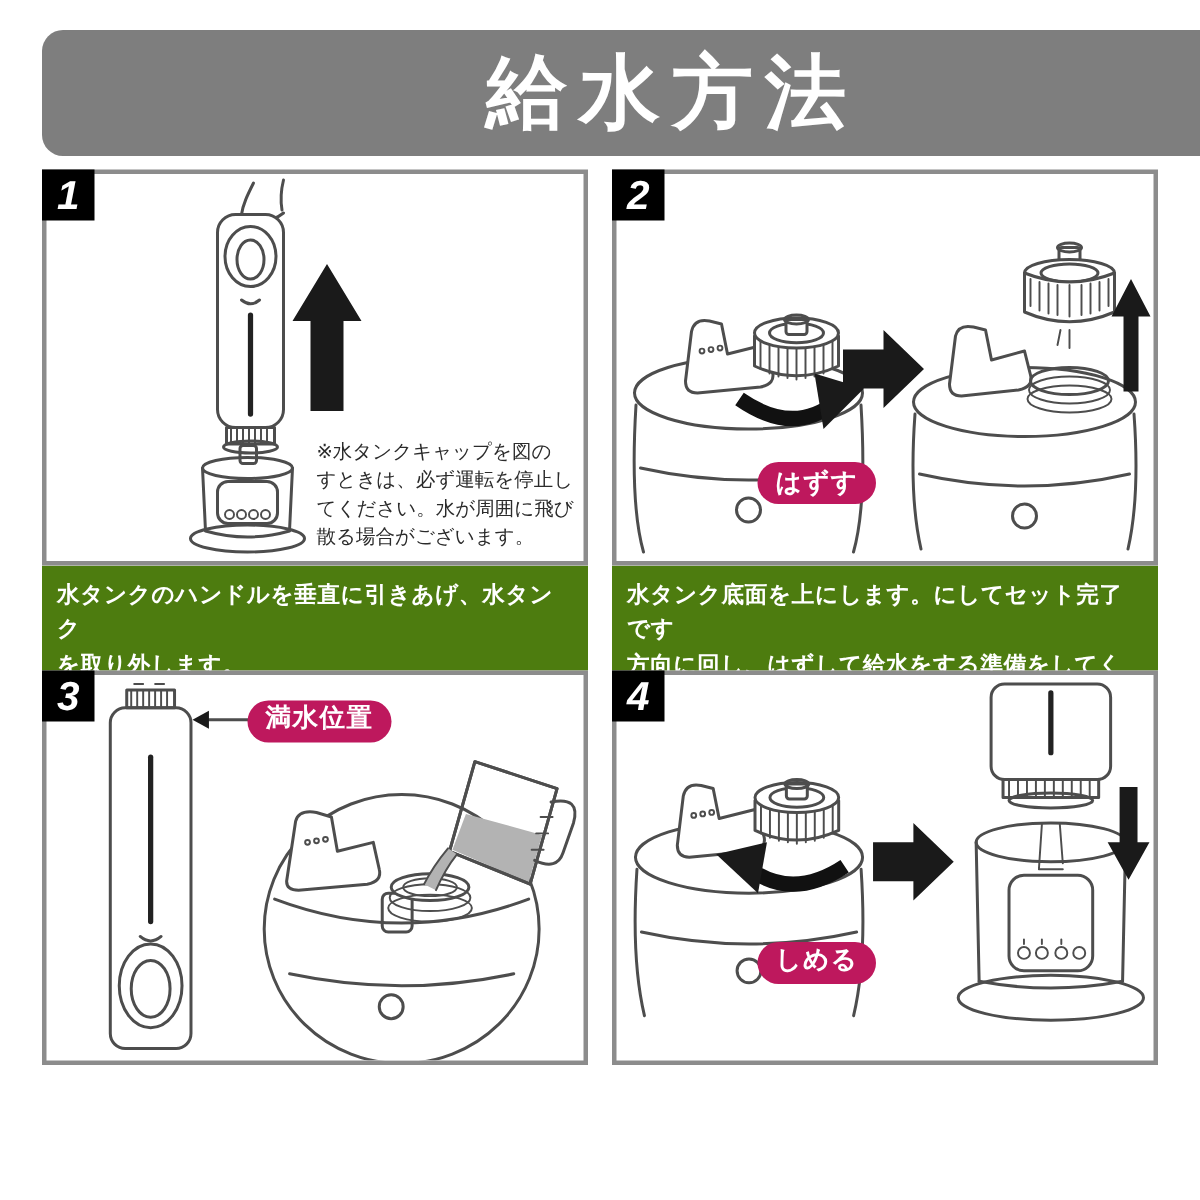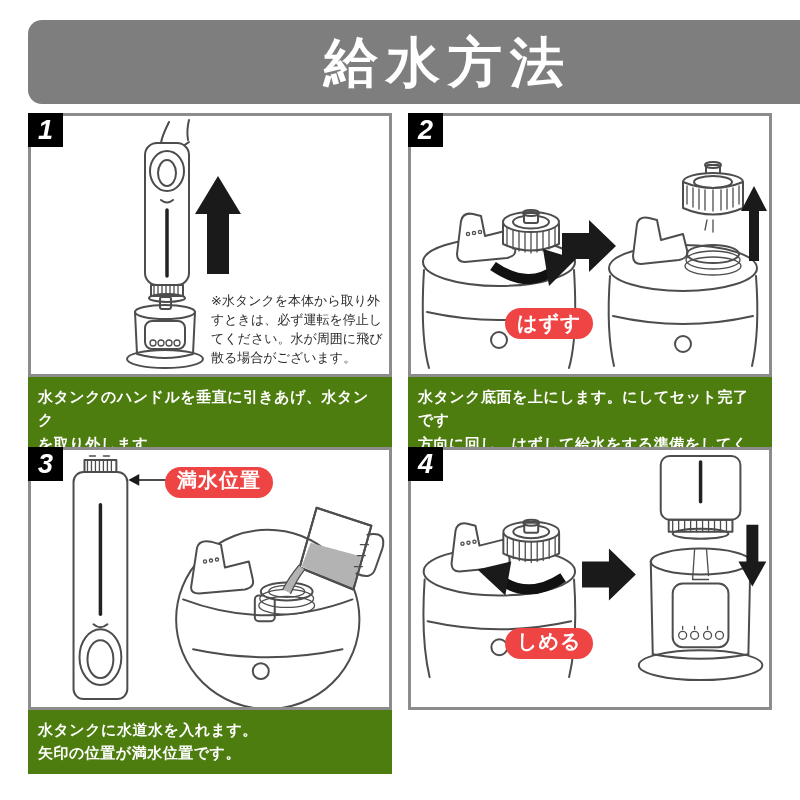--- a/index.html
+++ b/index.html
@@ -42,22 +42,22 @@
 
   .caption{
     background:#4d7c0f;color:#ffffff;font-weight:bold;
     font-size:15px;line-height:1.55;letter-spacing:0.5px;
     padding:8px 10px 9px;min-height:57px;box-sizing:border-box;
     white-space:pre-line;
   }
   .row2 .caption{min-height:60px;}
 
   .pill{
-    position:absolute;background:#ef4444;color:#ffffff;font-weight:bold;
-    font-size:20px;line-height:1;border-radius:999px;padding:5px 12px 6px;
+    position:absolute;background:#be185d;color:#ffffff;font-weight:bold;
+    font-size:17px;line-height:1;border-radius:999px;padding:5px 12px 6px;
     letter-spacing:1px;z-index:2;white-space:nowrap;
   }
 
   .note{
     position:absolute;left:180px;top:176px;width:174px;
     color:#2b2b2b;font-size:13px;line-height:1.45;
     white-space:pre-line;z-index:2;
   }
 
   .art{position:absolute;inset:0;width:100%;height:100%;}
@@ -112,21 +112,21 @@
           <circle class="lnthin" cx="138" cy="227" r="3"></circle>
           <circle class="lnthin" cx="146" cy="227" r="3"></circle>
           <ellipse class="fillwhite" cx="134" cy="243" rx="38" ry="9"></ellipse>
           <path class="ln" d="M106 238 Q134 246 162 238"></path>
         </g>
 
         <g>
           <path class="blk" d="M176 158 V98 H164 L187 60 L210 98 H198 V158 Z"></path>
         </g>
       </svg>
-      <div class="note">※水タンクを本体から取り外
+      <div class="note">※水タンクキャップを図の
 すときは、必ず運転を停止し
 てください。水が周囲に飛び
 散る場合がございます。</div>
     </div>
     <div class="caption">水タンクのハンドルを垂直に引きあげ、水タンク
 を取り外します。</div>
   </div>
 
   <div class="panel" id="panel-2">
     <div class="badge">2</div>
@@ -226,22 +226,20 @@
           <path class="fillwhite" d="M286 58 L341 76 L323 140 L269 118 Z" fill-opacity="0"></path>
           <path class="ln" d="M286 58 L341 76 L323 140 L269 118 Z"></path>
           <path class="ln" d="M337 85 q20 -4 15 14 l-7 20 q-4 12 -19 5"></path>
           <path class="lnthin" d="M330 95 h8 M327 106 h8 M324 117 h8"></path>
           <path class="water" d="M268 116 Q258 128 252 140 L260 144 Q266 130 274 120 Z"></path>
           <path class="lnthin" d="M268 116 Q258 128 252 140 M274 120 Q266 130 260 144"></path>
         </g>
       </svg>
       <div class="pill" style="left:134px;top:17px;">満水位置</div>
     </div>
-    <div class="caption">水タンクに水道水を入れます。
-矢印の位置が満水位置です。</div>
   </div>
 
   <div class="panel row2" id="panel-4">
     <div class="badge">4</div>
     <div class="frame">
       <svg class="art" viewBox="0 0 358 258">
 
         <g>
           <ellipse class="fillwhite" cx="88" cy="122" rx="76" ry="24"></ellipse>
           <path class="ln" d="M13 130 Q9 190 18 228 M163 130 Q167 190 158 228"></path>

